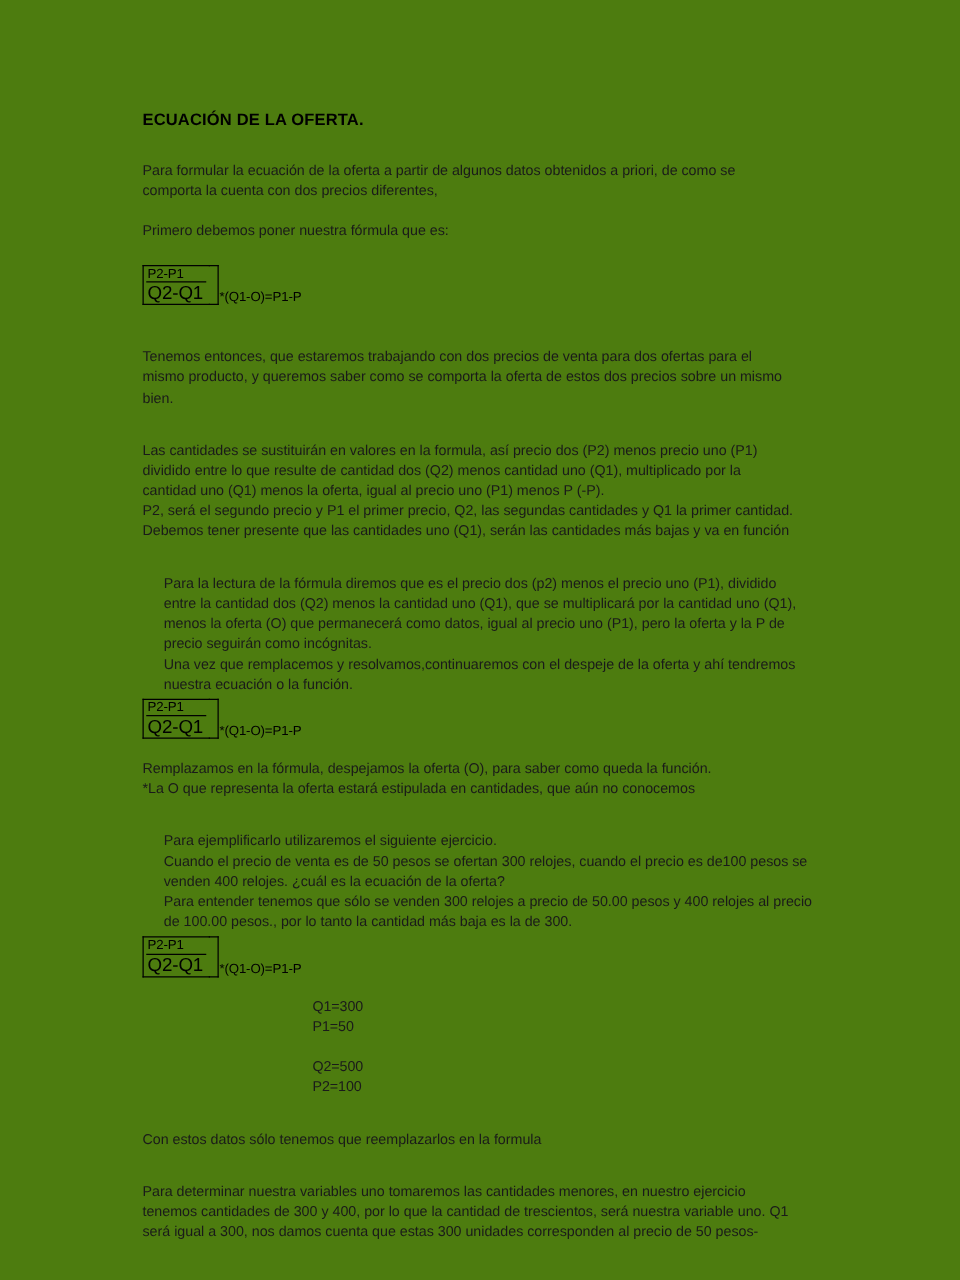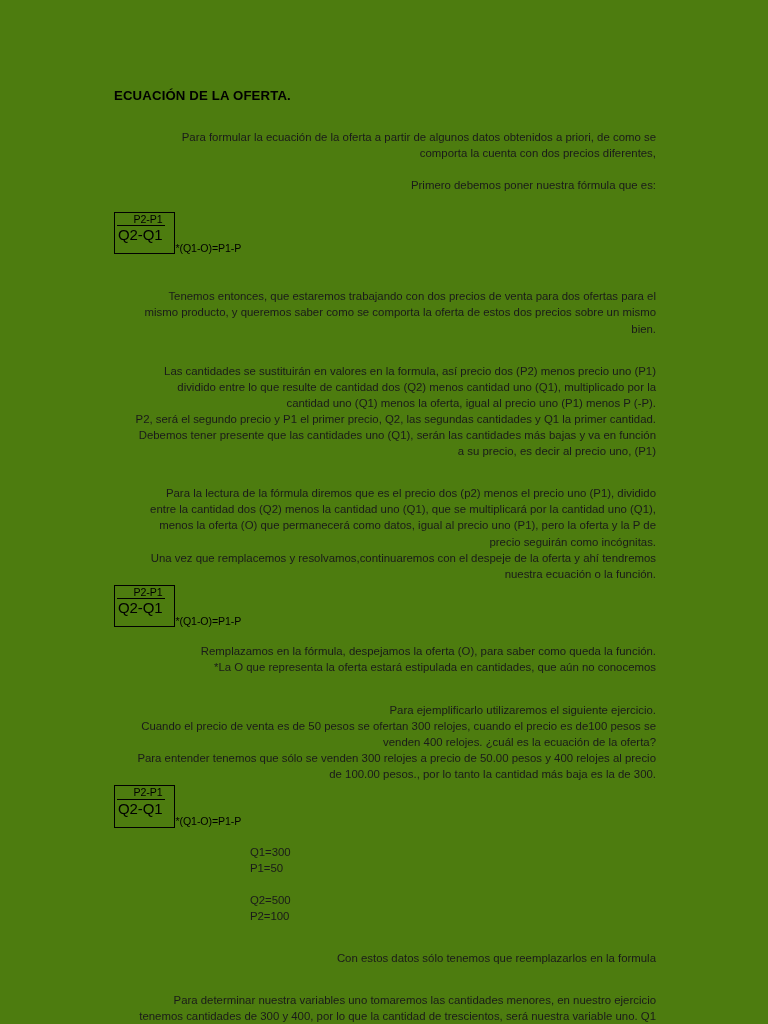--- a/index.html
+++ b/index.html
@@ -31,21 +31,21 @@
     font-weight: bold;
     letter-spacing: 0.15px;
     line-height: 1.25;
     margin: 0 0 24px 0;
     color: #000;
   }
   .para {
     font-size: 11.4px;
     line-height: 16.1px;
     margin: 0 0 16px 0;
-    text-align: right;
+    text-align: left;
     color: #1a1a1a;
     max-width: 542px;
   }
   .para.tight {
     margin-bottom: 0;
     margin-left: 17px;
   }
   .para .ln {
     display: block;
   }
@@ -67,23 +67,22 @@
     display: inline-flex;
     align-items: stretch;
     position: relative;
   }
   .eq-frac {
     display: inline-flex;
     flex-direction: column;
     align-items: stretch;
     border: 1px solid #000;
     border-right: 0;
-    padding: 1px 3px 11px 2px;
+    padding: 1px 3px 1px 2px;
     box-sizing: border-box;
-    text-align: right;
   }
   .eq-num {
     padding: 0 2px 1px 1px;
     border-bottom: 1px solid #000;
     font-size: 10.6px;
     letter-spacing: -0.1px;
   }
   .eq-den {
     padding: 1px 2px 0 1px;
     font-size: 15px;
@@ -189,21 +188,20 @@
   </p>
 
   <div class="spacer-sm"></div>
 
   <p class="para">
     <span class="ln">Las cantidades se sustituirán en valores en la formula, así precio dos (P2) menos precio uno (P1)</span>
     <span class="ln">dividido entre lo que resulte de cantidad dos (Q2) menos cantidad uno (Q1), multiplicado por la</span>
     <span class="ln">cantidad uno (Q1) menos la oferta, igual al precio uno (P1) menos P (-P).</span>
     <span class="ln">P2, será el segundo precio y P1 el primer precio, Q2, las segundas cantidades y Q1 la primer cantidad.</span>
     <span class="ln">Debemos tener presente que las cantidades uno (Q1), serán las cantidades más bajas y va en función</span>
-    <span class="ln">a su precio, es decir al precio uno, (P1)</span>
   </p>
 
   <div class="spacer-sm"></div>
 
   <p class="para tight">
     <span class="ln">Para la lectura de la fórmula diremos que es el precio dos (p2) menos el precio uno (P1), dividido</span>
     <span class="ln">entre la cantidad dos (Q2) menos la cantidad uno (Q1), que se multiplicará por la cantidad uno (Q1),</span>
     <span class="ln">menos la oferta (O) que permanecerá como datos, igual al precio uno (P1), pero la oferta y la P de</span>
     <span class="ln">precio seguirán como incógnitas.</span>
     <span class="ln">Una vez que remplacemos y resolvamos,continuaremos con el despeje de la oferta y ahí tendremos</span>

